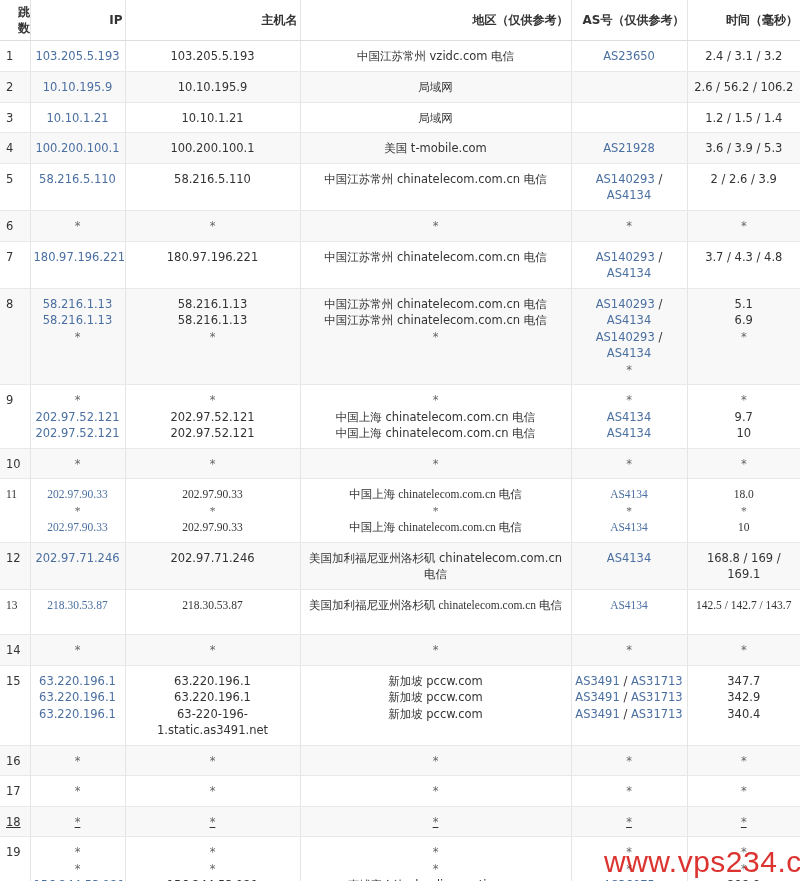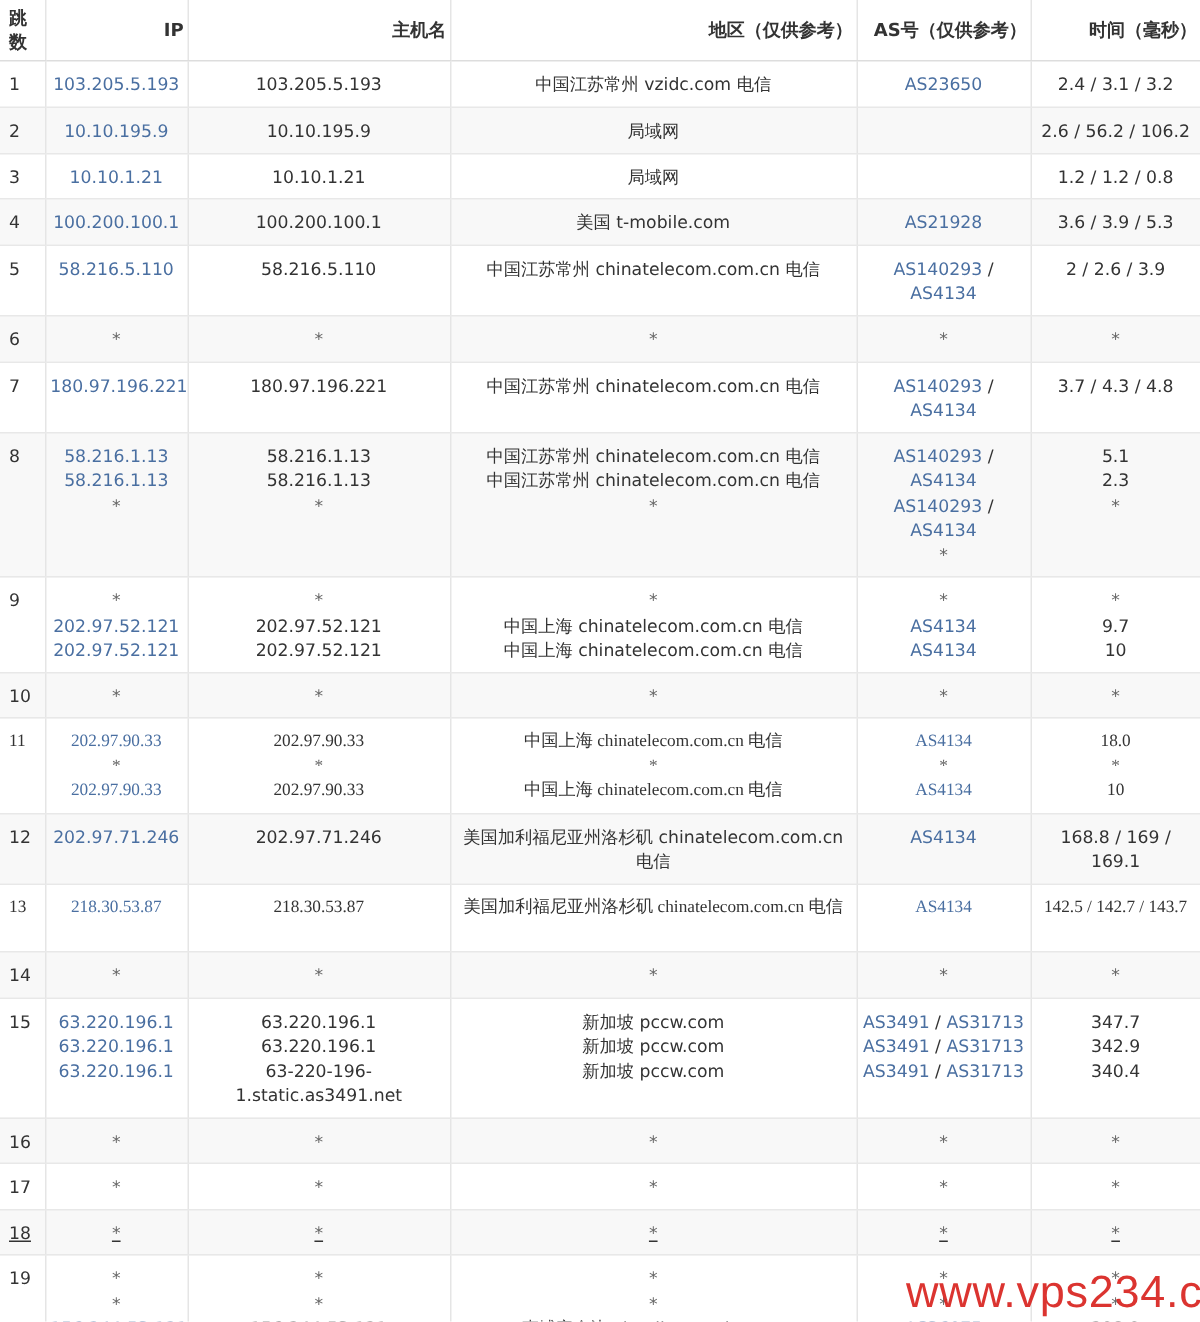--- a/index.html
+++ b/index.html
@@ -3,21 +3,21 @@
 <meta charset="utf-8">
 <style>
   html, body { margin: 0; padding: 0; background: #ffffff; }
   body { width: 800px; height: 881px; overflow: hidden; position: relative;
     font-family: "DejaVu Sans", "Liberation Sans", sans-serif; font-size: 11.5px; color: #333; }
   table { border-collapse: collapse; width: 800px; table-layout: fixed; }
   col.c0 { width: 30px; } col.c1 { width: 95px; } col.c2 { width: 175px; }
   col.c3 { width: 271px; } col.c4 { width: 116px; } col.c5 { width: 113px; }
   th { font-weight: bold; color: #333; height: 40px; padding: 0 2px; border-right: 1px solid #e5e5e5;
     border-bottom: 1px solid #dddddd; font-size: 12px; line-height: 16px; vertical-align: middle; text-align: right; }
-  th.hop { text-align: left; padding-left: 6px; }
+  th.hop { text-align: left; padding-left: 18px; }
   td { border-right: 1px solid #e5e5e5; border-bottom: 1px solid #e8e8e8; vertical-align: top;
     text-align: center; padding: 7px 3px 6px 3px; line-height: 16.5px; }
   td.hop { text-align: left; padding-left: 6px; }
   tr:nth-child(even) td { background: #f8f8f8; }
   th:last-child, td:last-child { border-right: none; }
   .link { color: #4a6fa1; }
   .line { display: block; white-space: nowrap; }
   .wrap { white-space: normal; }
   .star { color: #666; }
   .watermark { position: absolute; left: 604px; top: 845px; color: #d9231f; font-family: "Liberation Sans", sans-serif;
@@ -86,21 +86,21 @@
           <span class="line link">10.10.1.21</span>
         </td>
         <td>
           <span class="line wrap">10.10.1.21</span>
         </td>
         <td>
           <span class="line wrap">局域网</span>
         </td>
         <td></td>
         <td>
-          <span class="line wrap">1.2 / 1.2 / 0.8</span>
+          <span class="line wrap">1.2 / 1.5 / 1.4</span>
         </td>
       </tr>
       <tr style="height: 29px;">
         <td class="hop"><span>4</span></td>
         <td>
           <span class="line link">100.200.100.1</span>
         </td>
         <td>
           <span class="line wrap">100.200.100.1</span>
         </td>
@@ -189,21 +189,21 @@
         </td>
         <td>
           <span class="line"><span class="link">AS140293</span><span style="color: rgb(51, 51, 51);"> /</span></span>
           <span class="line"><span class="link">AS4134</span></span>
           <span class="line"><span class="link">AS140293</span><span style="color: rgb(51, 51, 51);"> /</span></span>
           <span class="line"><span class="link">AS4134</span></span>
           <span class="line"><span class="star">*</span></span>
         </td>
         <td>
           <span class="line wrap">5.1</span>
-          <span class="line wrap">2.3</span>
+          <span class="line wrap">6.9</span>
           <span class="line wrap star">*</span>
         </td>
       </tr>
       <tr style="height: 63px;">
         <td class="hop"><span>9</span></td>
         <td>
           <span class="line star">*</span>
           <span class="line link">202.97.52.121</span>
           <span class="line link">202.97.52.121</span>
         </td>

